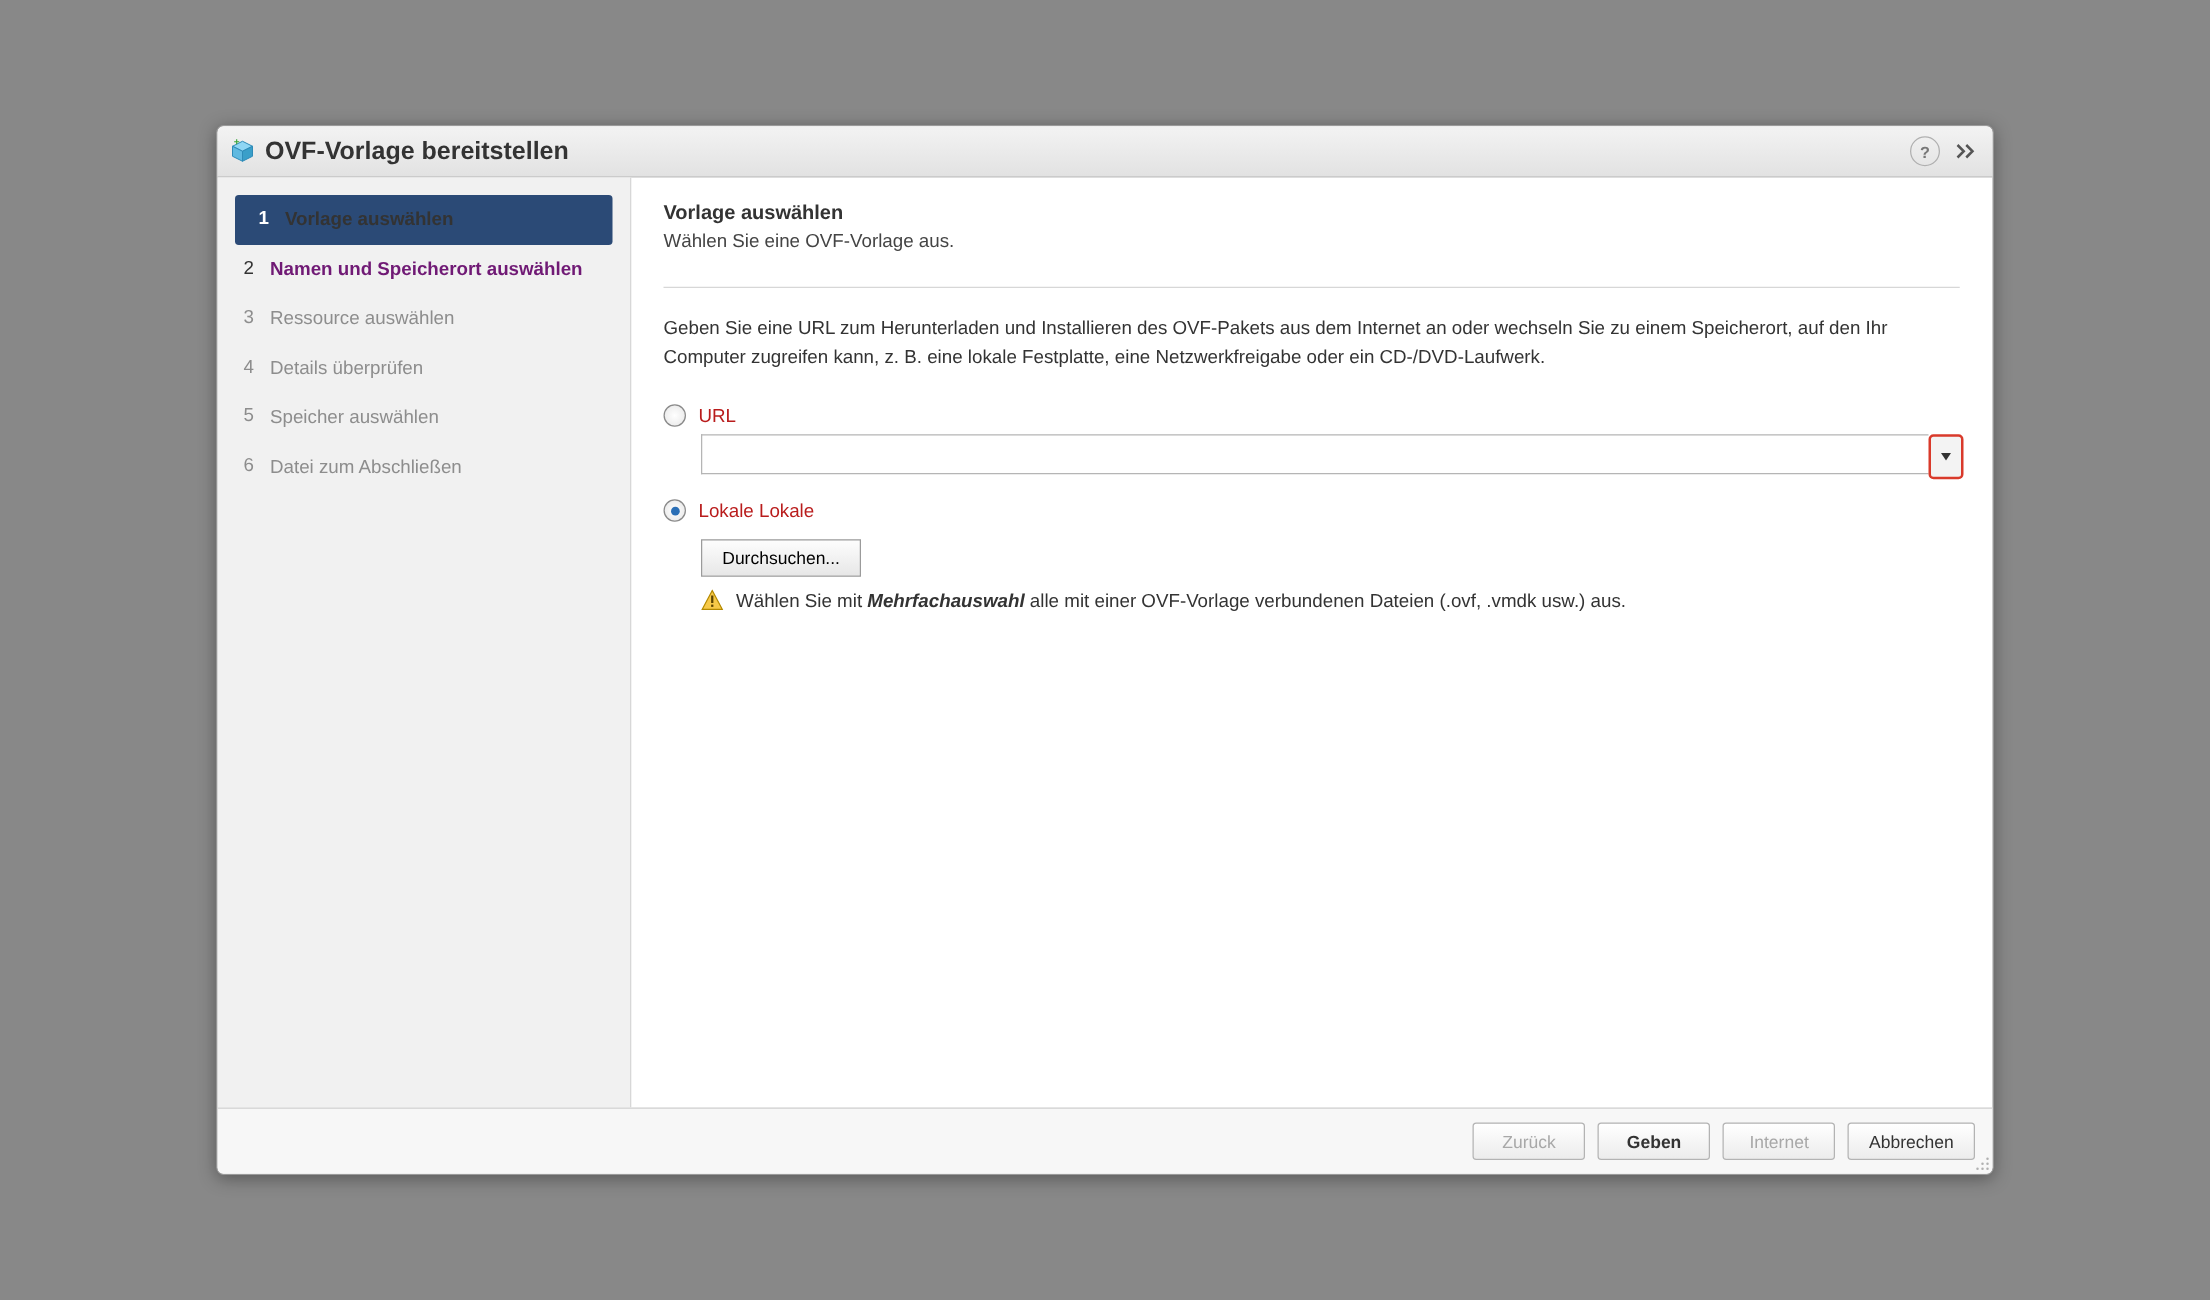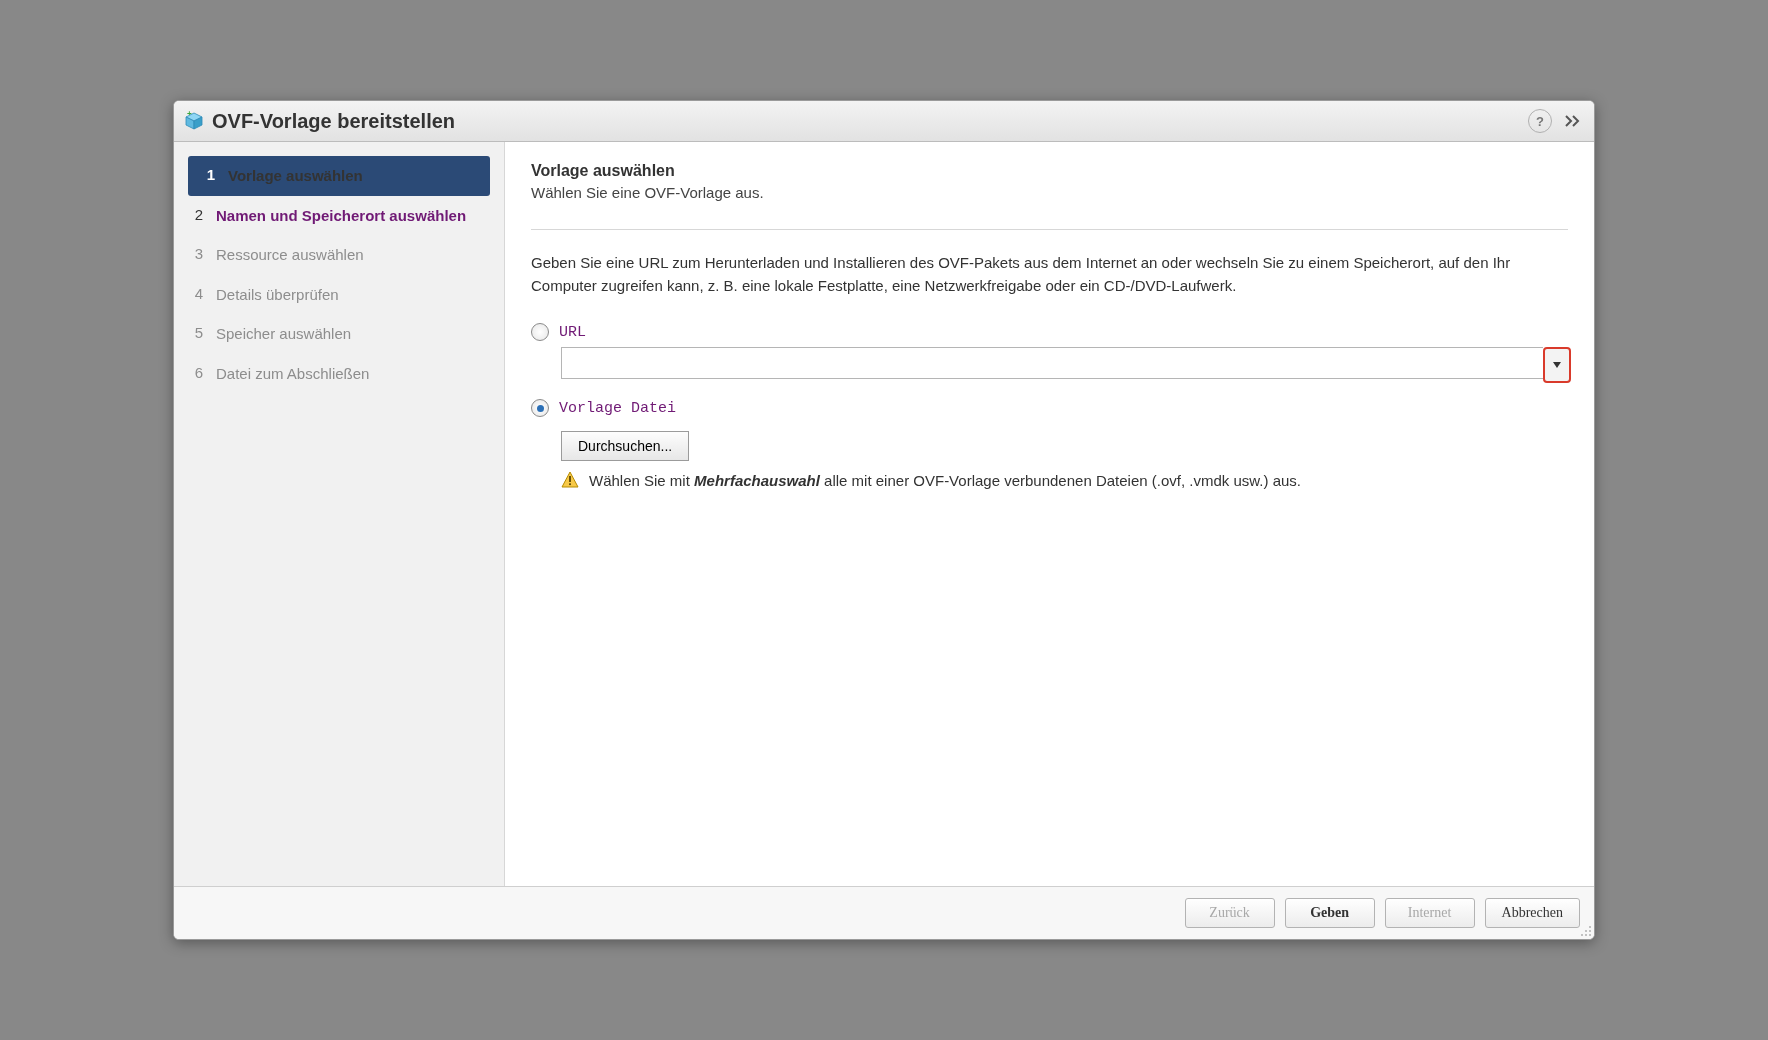--- a/index.html
+++ b/index.html
@@ -43,21 +43,21 @@
   .main h2{margin:0 0 4px 0;font-size:16px;font-weight:bold;color:#333;}
   .subtitle{color:#444;margin-bottom:28px;}
   hr.sep{border:none;border-top:1px solid #d7d7d7;margin:0 0 22px 0;}
   .desc{color:#333;line-height:1.5;margin-bottom:26px;max-width:1050px;}
   .radio-row{display:flex;align-items:center;margin:6px 0;}
   .radio{
     width:16px;height:16px;border:1px solid #8a8a8a;border-radius:50%;margin-right:10px;
     background:radial-gradient(#fff,#e6e6e6);cursor:pointer;display:flex;align-items:center;justify-content:center;
   }
   .radio.checked::after{content:"";width:7px;height:7px;border-radius:50%;background:#2b6fb6;display:block;}
-  .radio-label{color:#701a75;cursor:pointer;font-family:Liberation Mono, monospace;}
+  .radio-label{color:#b91c1c;cursor:pointer;}
   .url-field{
     display:flex;margin:6px 0 16px 30px;width:1010px;max-width:100%;
   }
   .url-input{
     flex:1;height:30px;border:1px solid #b5b5b5;border-right:none;padding:0 8px;font-size:14px;
   }
   .url-dd{
     width:24px;height:32px;border:2px solid #d93a2b;
     border-radius:4px;
     background:#f3f3f3;display:flex;align-items:center;justify-content:center;cursor:pointer;
@@ -71,21 +71,21 @@
   .warn-icon{width:18px;height:18px;margin-right:10px;}
   .warn-row .bold{font-weight:bold;font-style:italic;}
   
   .footer{
     flex:0 0 52px;height:52px;border-top:1px solid #cfcfcf;background:#f7f7f7;
     display:flex;align-items:center;justify-content:flex-end;padding:0 14px;gap:10px;
     position:relative;
   }
   .footer button{
     height:30px;min-width:90px;padding:0 16px;border:1px solid #b3b3b3;border-radius:3px;
-    background:linear-gradient(#fff,#ececec);font-size:14px;cursor:pointer;color:#333;font-family:Liberation Serif, serif;
+    background:linear-gradient(#fff,#ececec);font-size:14px;cursor:pointer;color:#333;
   }
   .footer button.disabled{color:#a8a8a8;cursor:default;}
   .footer button.primary{font-weight:bold;}
   .resize-grip{position:absolute;right:2px;bottom:2px;width:14px;height:14px;opacity:.55;}
 </style>
 </head>
 <body>
 
 <div class="dialog">
 
@@ -154,21 +154,21 @@
         <span class="url-dd">
           <svg viewBox="0 0 8 8">
               <polygon points="0,1 8,1 4,7" fill="#333"></polygon>
             </svg>
         </span>
       </div>
 
       
       <div class="radio-row">
         <span class="radio checked"></span>
-        <span class="radio-label">Vorlage Datei</span>
+        <span class="radio-label">Lokale Lokale</span>
       </div>
       <button class="browse-btn">Durchsuchen...</button>
 
       <div class="warn-row">
         <span class="warn-icon">
           <svg viewBox="0 0 18 18">
             <polygon points="9,1 17,16 1,16" fill="#f7c948" stroke="#b58a00" stroke-width="1"></polygon>
             <rect x="8.1" y="5" width="1.8" height="6" fill="#5a4300"></rect>
             <rect x="8.1" y="12.3" width="1.8" height="1.8" fill="#5a4300"></rect>
           </svg>

